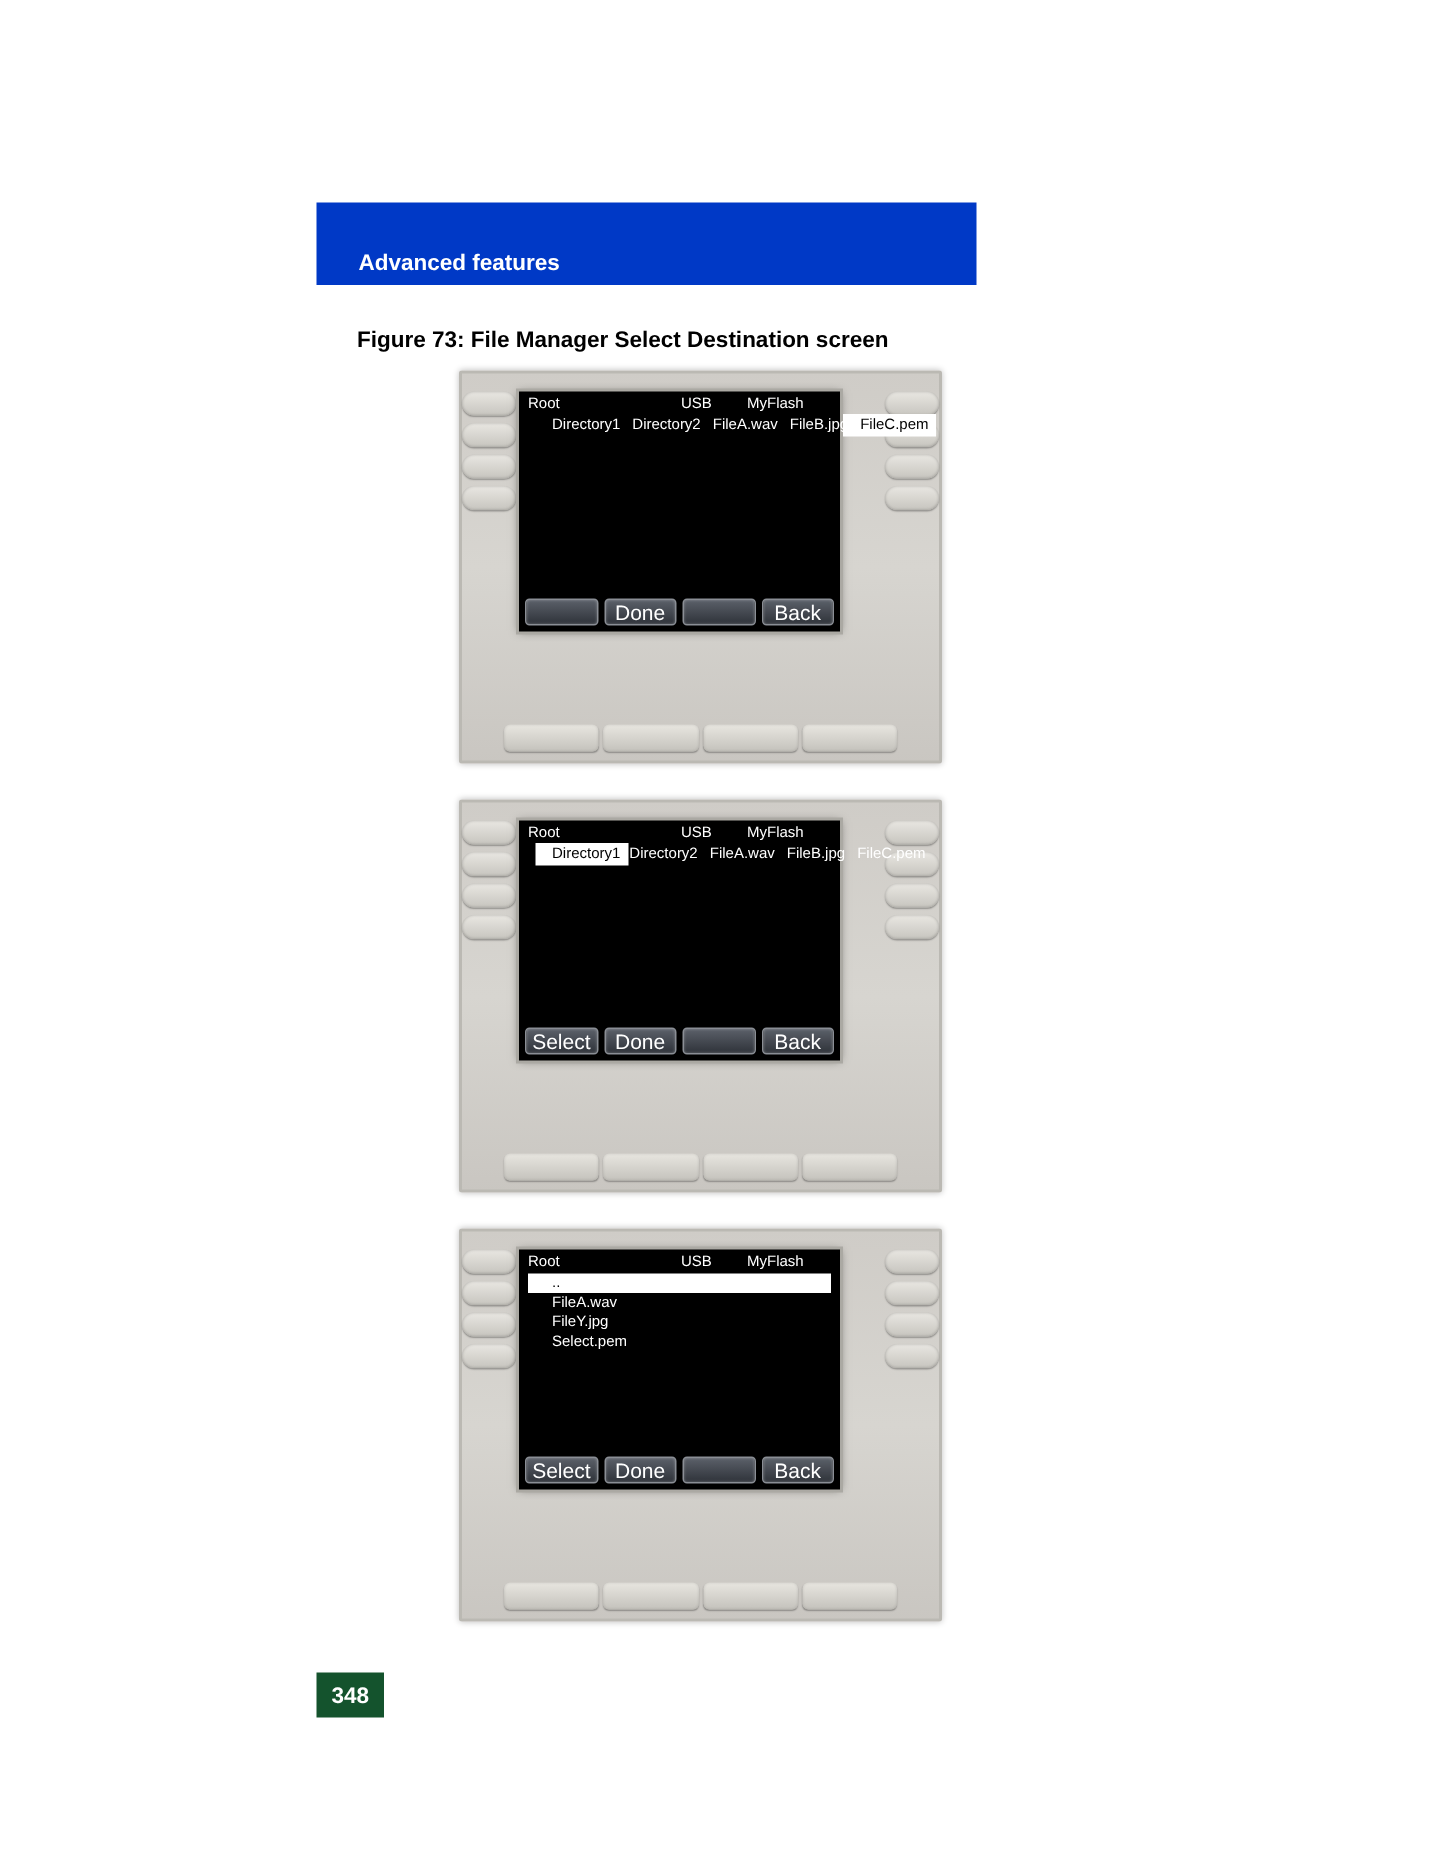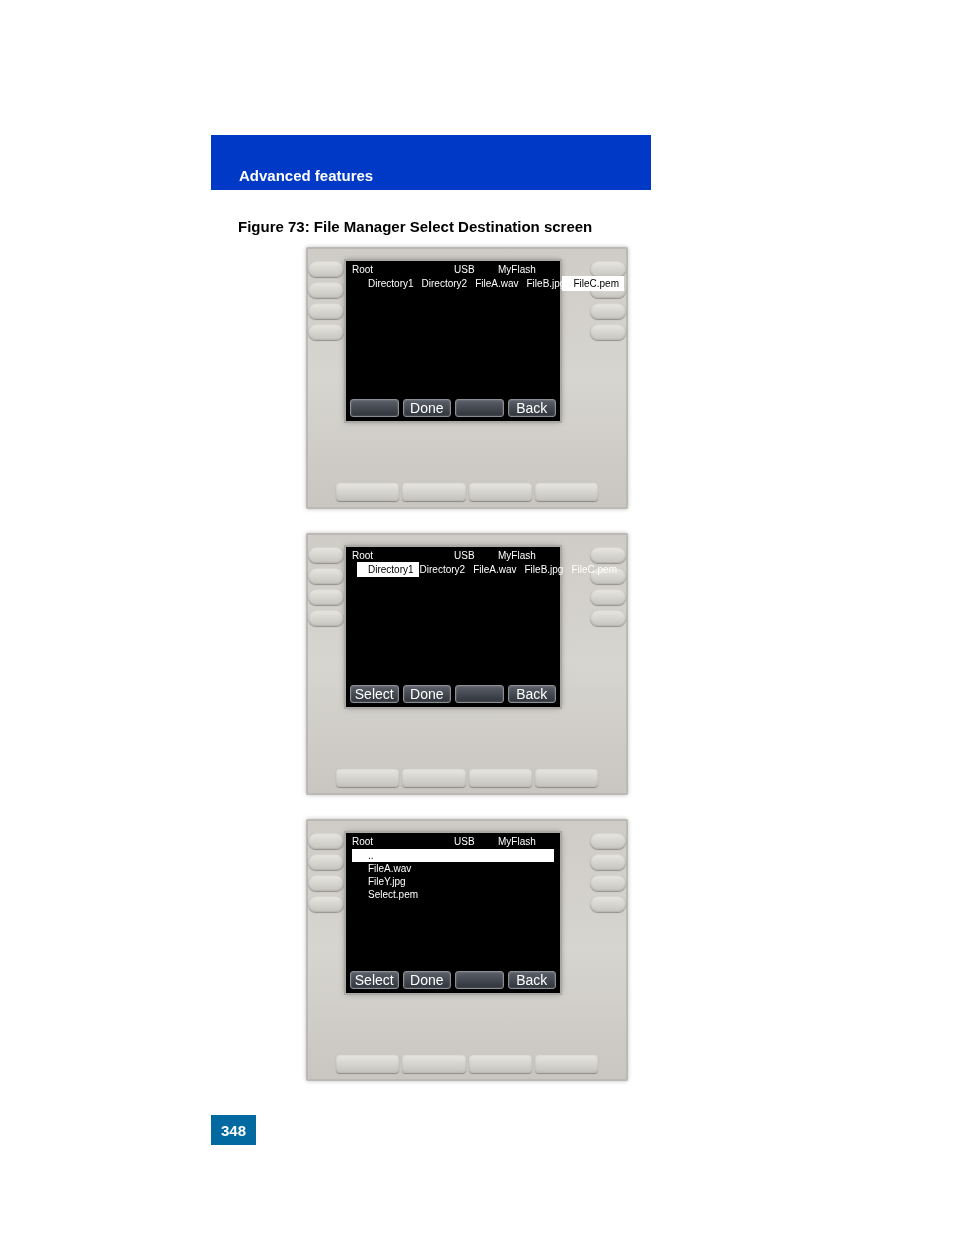--- a/index.html
+++ b/index.html
@@ -153,21 +153,21 @@
     background: linear-gradient(180deg,#e8e6e0 0%, #c4c2bc 100%);
     border-radius: 4px;
     box-shadow: 0 1px 1px rgba(0,0,0,.3), inset 0 0 2px rgba(0,0,0,.15);
   }
   .page-number {
     position: absolute;
     left: 195px;
     bottom: 90px;
     width: 45px;
     height: 30px;
-    background: #0369a1;
+    background: #14532d;
     color: #fff;
     font-weight: bold;
     font-size: 15px;
     display: flex;
     align-items: center;
     justify-content: center;
   }
 </style>
 </head>
 <body>

